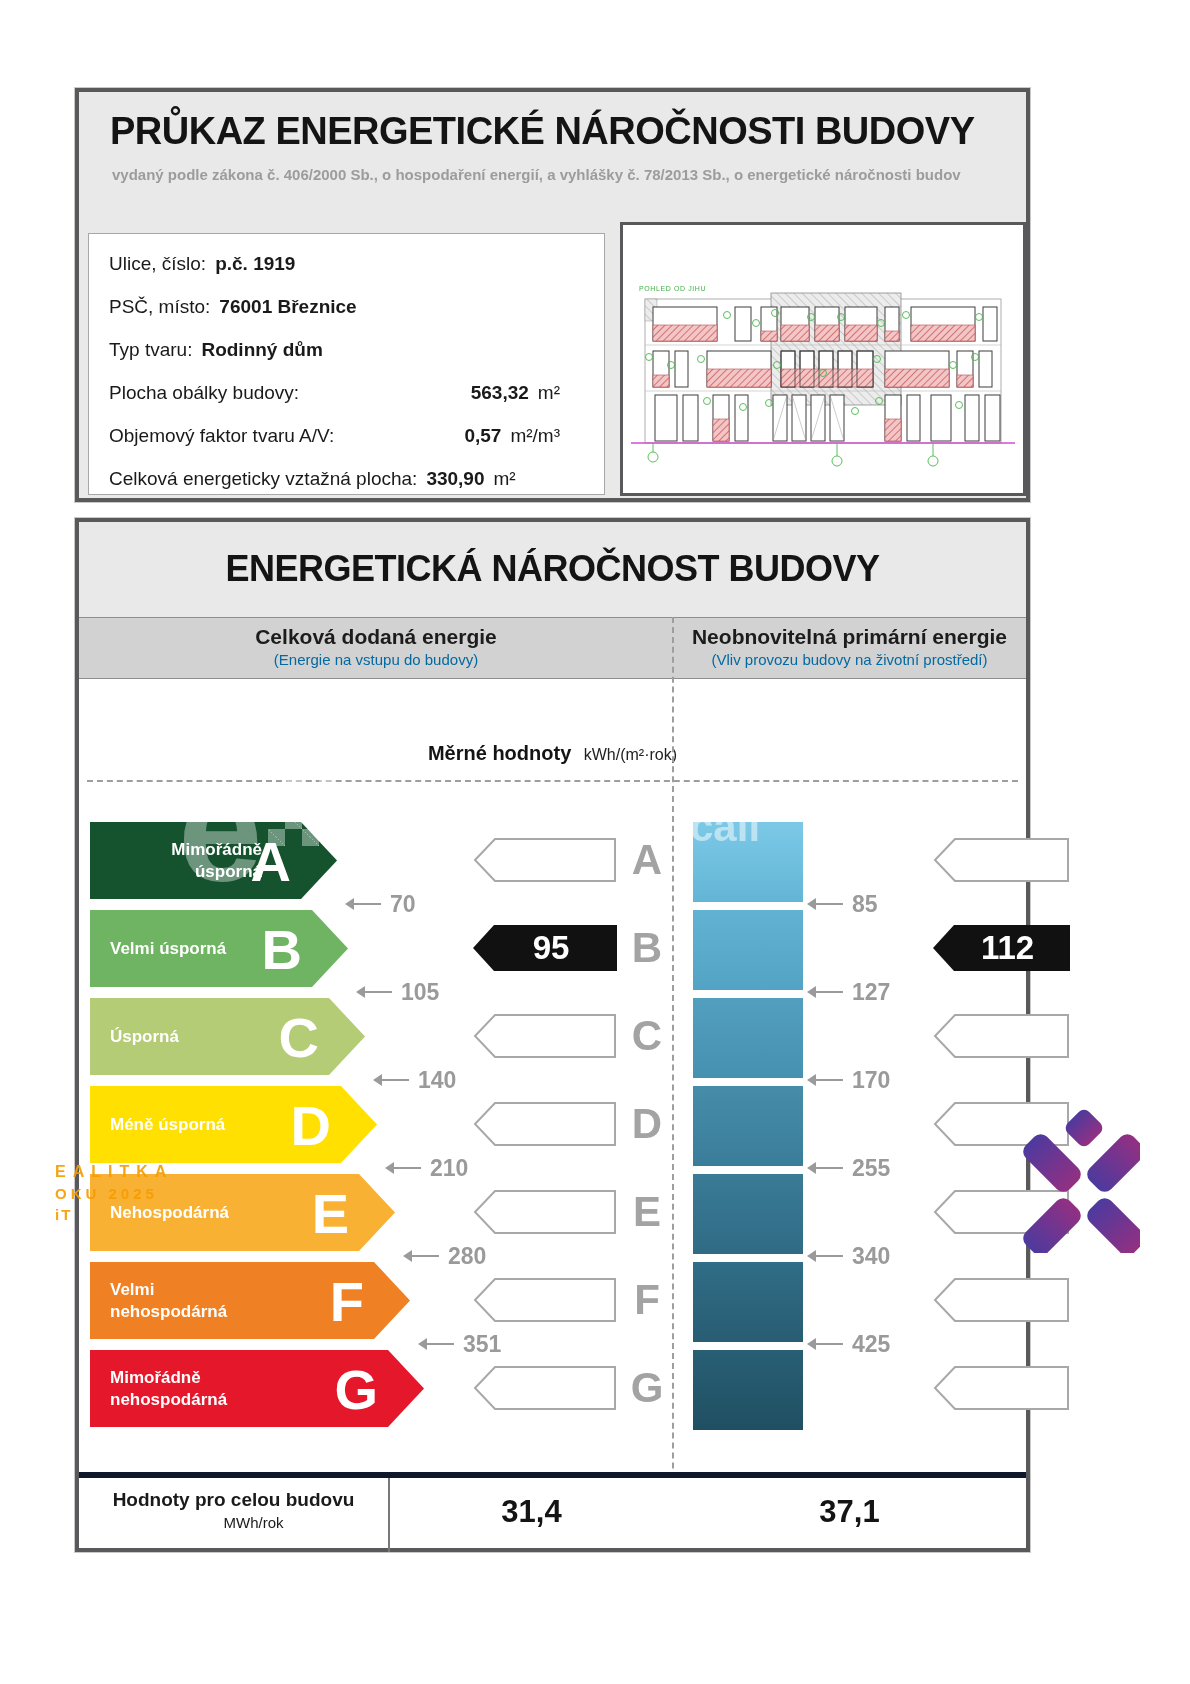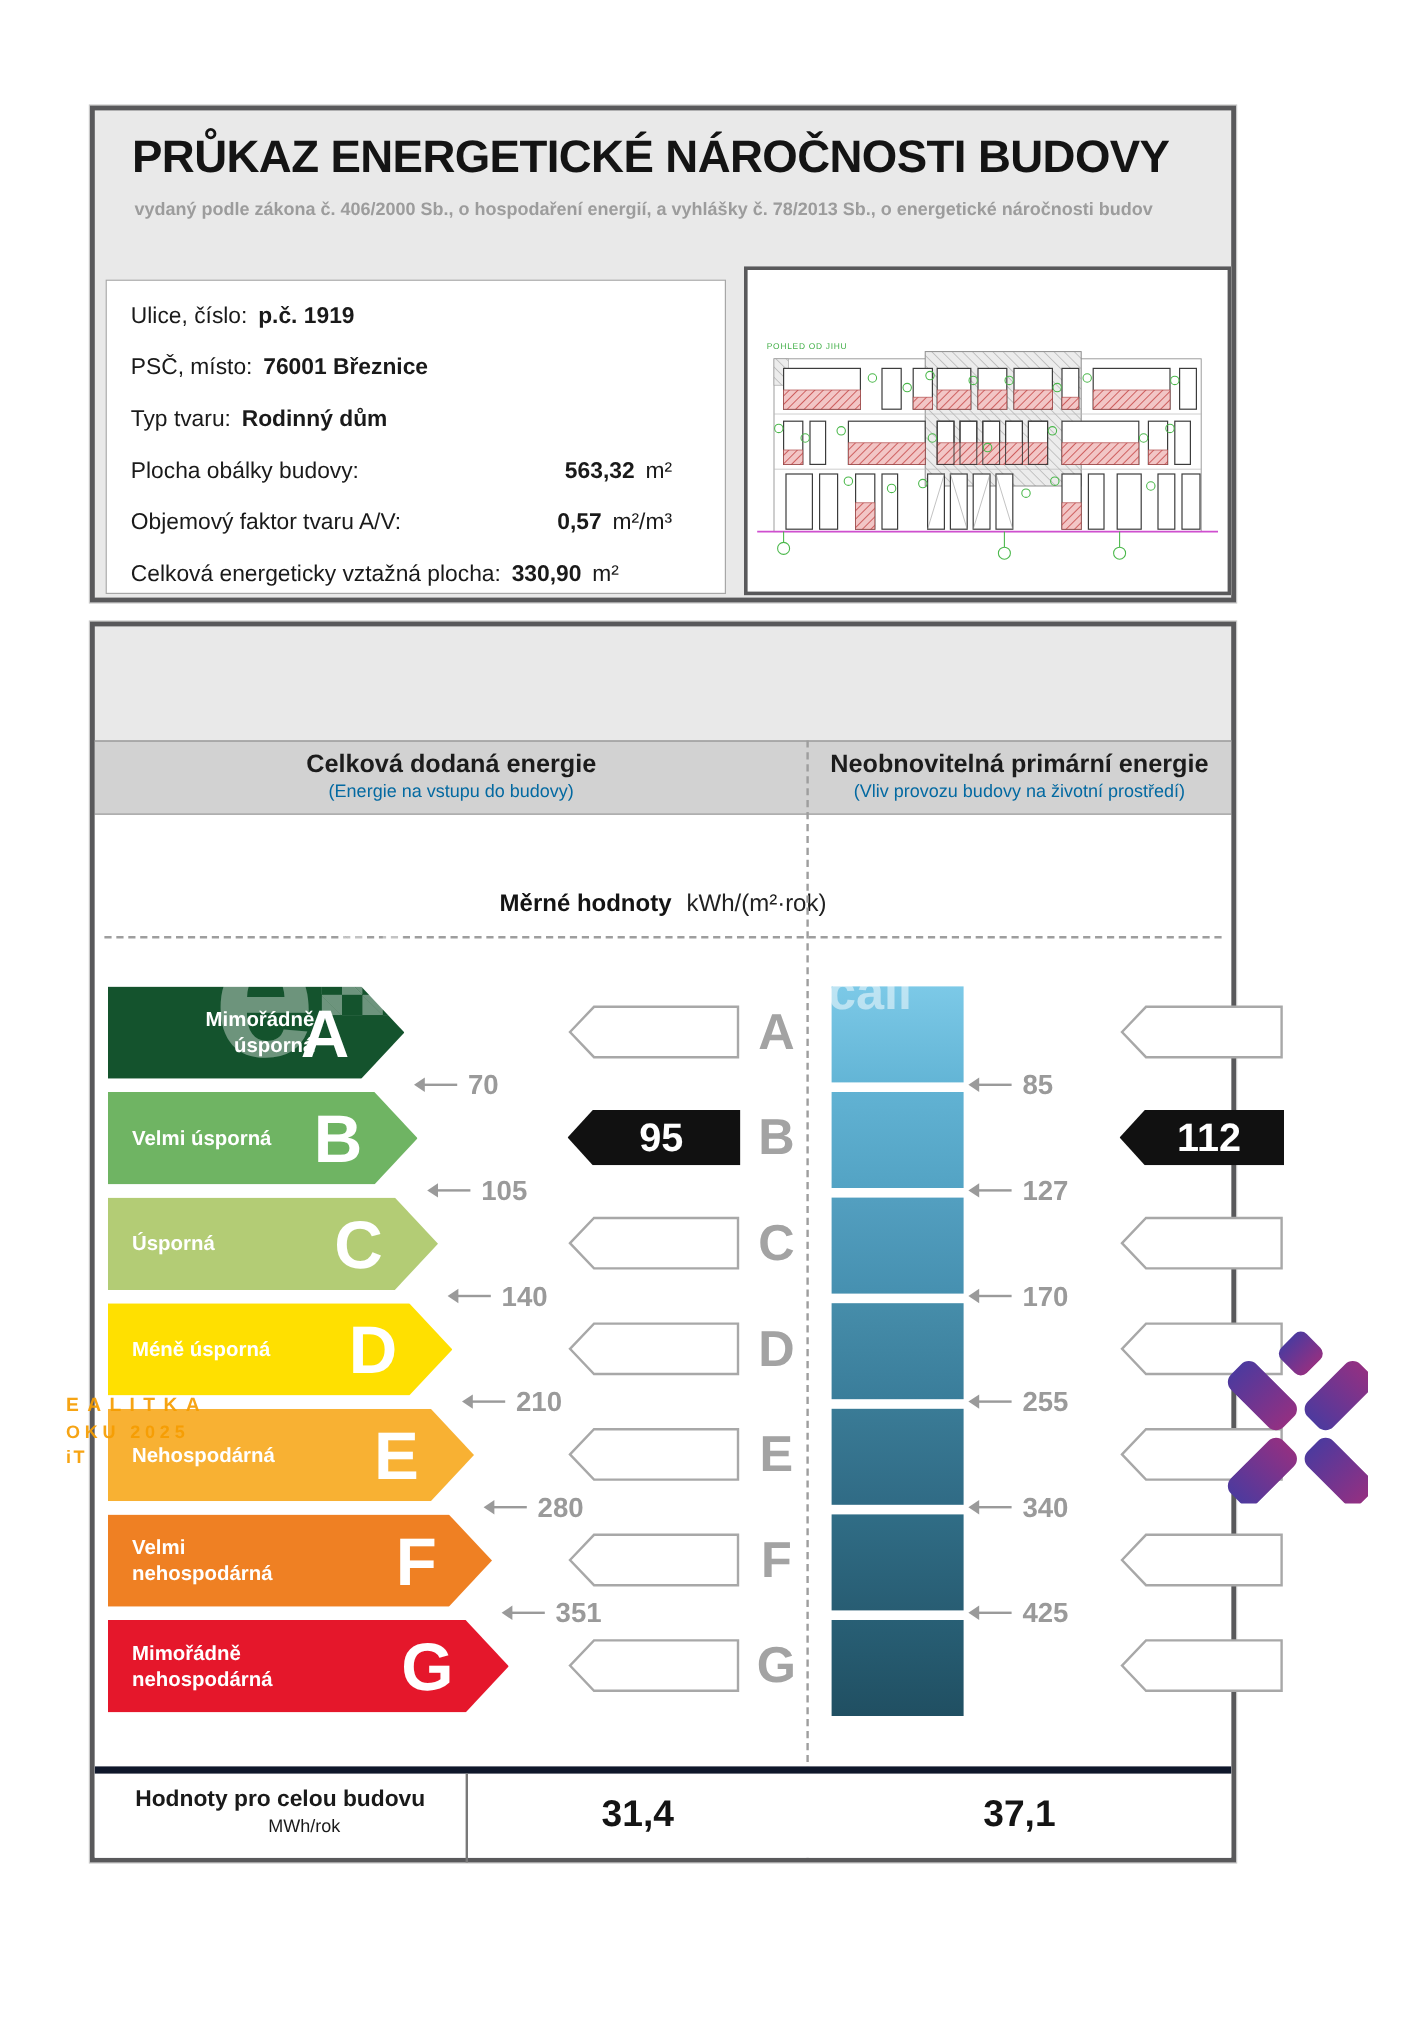--- a/index.html
+++ b/index.html
@@ -30,21 +30,21 @@
   .hdr{position:absolute;left:0;top:95px;width:947px;height:62px;background:#d2d2d2;
        border-top:1px solid #8e8e8e;border-bottom:1px solid #8e8e8e;box-sizing:border-box;}
   .hdr-cell{position:absolute;top:7px;text-align:center;}
   .hdr-cell .t{font-size:21px;font-weight:bold;color:#1c1c1c;}
   .hdr-cell .s{font-size:15px;color:#0369a1;margin-top:2px;}
   .hdr-left{left:0;width:594px;}
   .hdr-right{left:594px;width:353px;}
   .chart-bg{position:absolute;left:0;top:157px;width:947px;height:869px;background:#fff;}
   .scale-line{position:absolute;left:0;top:220px;width:947px;text-align:center;white-space:nowrap;}
   .scale-label{font-size:20px;font-weight:bold;color:#141414;}
-  .scale-unit{font-size:20px;color:#222;margin-left:8px;}
+  .scale-unit{font-size:16px;color:#222;margin-left:8px;}
   .vdash{position:absolute;left:593px;top:95px;height:931px;width:0;border-left:2px dashed #9e9e9e;}
   .hdash{position:absolute;left:8px;width:931px;top:258px;height:0;border-top:2px dashed #9e9e9e;}
 
   
   .class-arrow{position:absolute;left:11px;height:77px;display:flex;align-items:center;
                clip-path:polygon(0 0,calc(100% - 36px) 0,100% 50%,calc(100% - 36px) 100%,0 100%);}
   .class-label{margin-left:20px;width:152px;font-size:17px;font-weight:bold;color:#fff;line-height:1.25;}
   .class-letter{position:absolute;right:46px;top:50%;transform:translateY(-50%);
                 font-size:56px;font-weight:bold;color:#fff;}
   .w0{width:247px}.w1{width:258px}.w2{width:275px}.w3{width:287px}.w4{width:305px}.w5{width:320px}.w6{width:334px}
@@ -268,20 +268,21 @@
           <line x1="214" y1="218" x2="214" y2="231"></line>
             <circle cx="214" cy="236" r="5"></circle>
           <line x1="310" y1="218" x2="310" y2="231"></line>
             <circle cx="310" cy="236" r="5"></circle>
         </g>
       </svg>
     </div>
   </div>
 
   <div class="panel" id="box2">
+    <div class="sec-title">ENERGETICKÁ NÁROČNOST BUDOVY</div>
 
     <div class="hdr">
       <div class="hdr-cell hdr-left">
         <div class="t">Celková dodaná energie</div>
         <div class="s">(Energie na vstupu do budovy)</div>
       </div>
       <div class="hdr-cell hdr-right">
         <div class="t">Neobnovitelná primární energie</div>
         <div class="s">(Vliv provozu budovy na životní prostředí)</div>
       </div>

